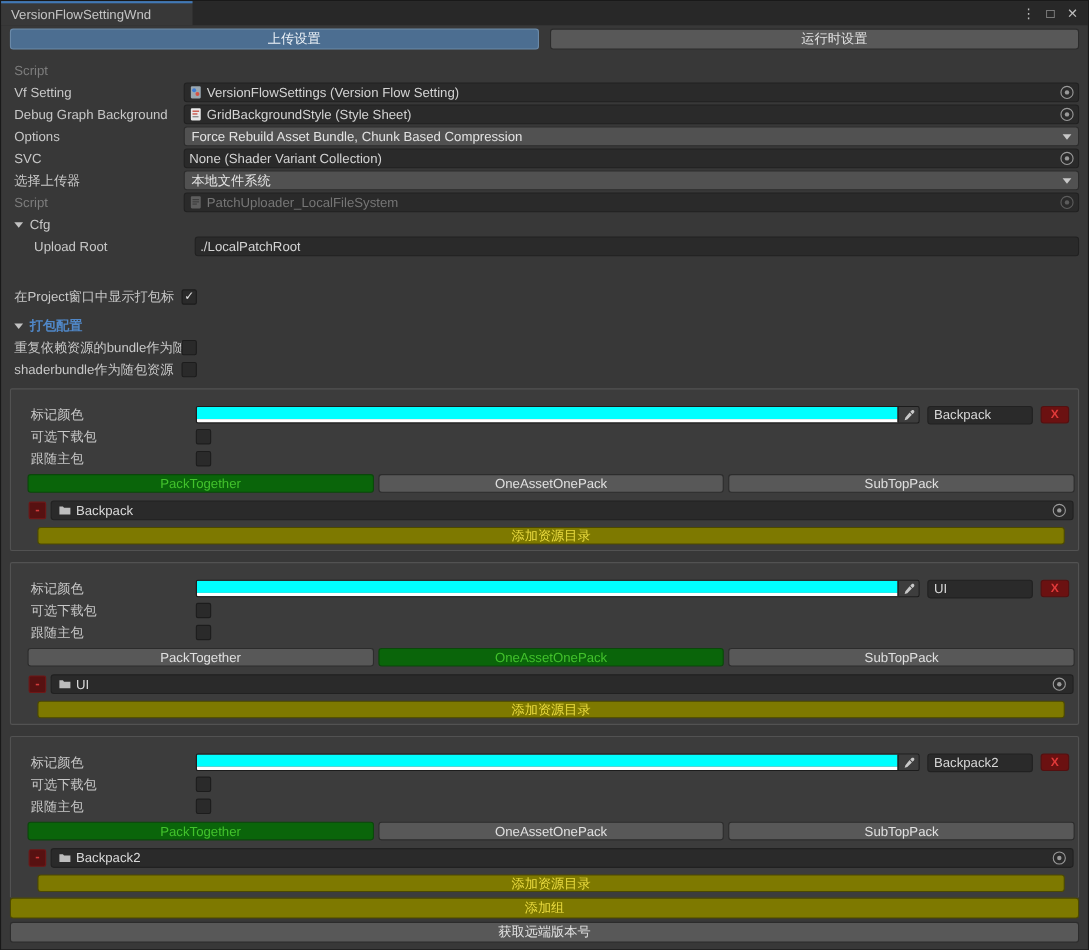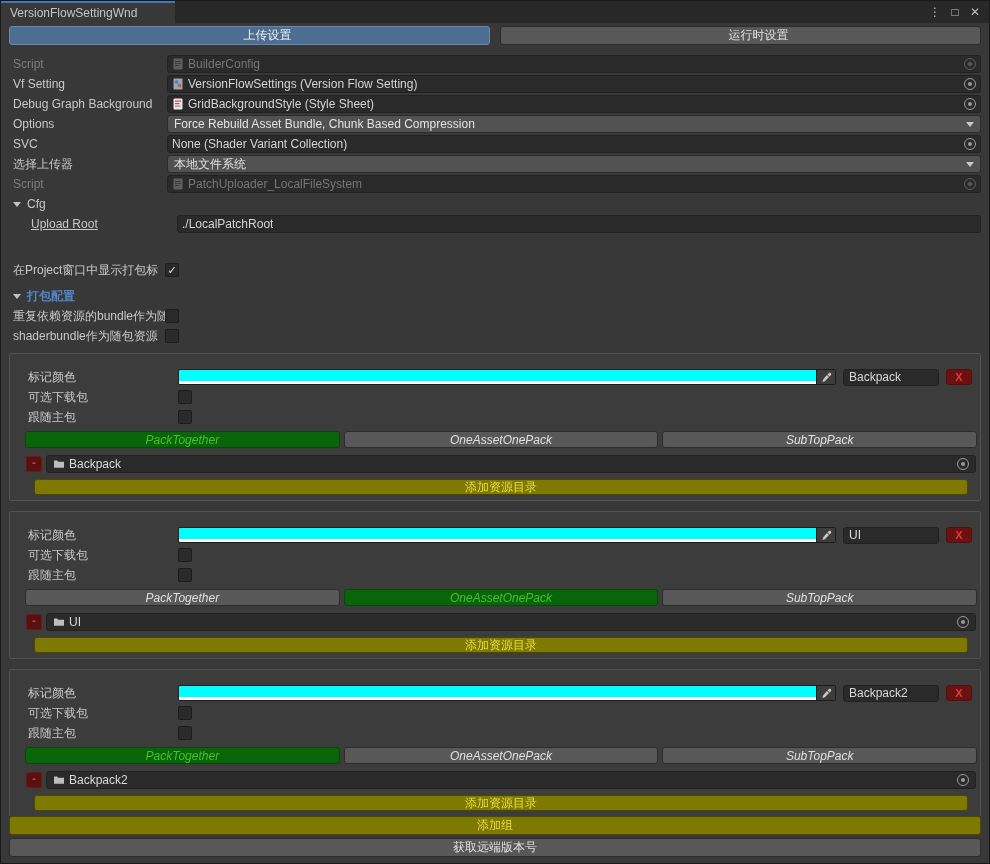--- a/index.html
+++ b/index.html
@@ -21,21 +21,21 @@
   
   .tabrow { display:flex; gap:10px; padding:3px 8px 4px 8px; flex:0 0 auto; }
   .tabbtn { flex:1; height:19px; border-radius:3px; display:flex; align-items:center; justify-content:center; color:#e0e0e0; border:1px solid #2b2b2b; background:#585858;padding-left:36px; }
   .tabbtn.selected { background:#4c6e91; border-color:#71min8fab; border:1px solid #6a89a8; color:#eef3f8; }
 
   
   .content { flex:1; padding:6px 8px 0 8px; overflow:hidden; }
   .row { display:flex; align-items:center; height:18px; margin-bottom:2px; }
   .row .label { width:158px; flex:0 0 auto; padding-left:4px; color:#c8c8c8; white-space:nowrap; overflow:hidden; }
   .row.disabled .label { color:#7d7d7d; }
-  .row.indent .label { width:168px; padding-left:22px;text-decoration:underline; }
+  .row.indent .label { width:168px; padding-left:22px; }
 
   .field { flex:1; height:18px; background:#2a2a2a; border:1px solid #212121; border-radius:3px; display:flex; align-items:center; padding:0 4px; color:#d4d4d4; min-width:0; }
   .field .val { white-space:nowrap; overflow:hidden; }
   .row.disabled .field .val { color:#767676; }
   .dropdown { flex:1; height:18px; background:#515151; border:1px solid #2c2c2c; border-radius:3px; display:flex; align-items:center; padding:0 6px; color:#e3e3e3; }
   .arrow-down { margin-left:auto; width:0; height:0; border-left:4px solid transparent; border-right:4px solid transparent; border-top:5px solid #c8c8c8; flex:0 0 auto; }
 
   .picker { margin-left:auto; width:12px; height:12px; border:1px solid #9a9a9a; border-radius:50%; position:relative; flex:0 0 auto; }
   .picker::after { content:""; position:absolute; left:3px; top:3px; width:4px; height:4px; border-radius:50%; background:#9a9a9a; }
   .picker.dim { opacity:.45; }
@@ -58,21 +58,21 @@
 
   .colorfield { flex:1; height:16px; display:flex; border:1px solid #1c1c1c; border-radius:2px; overflow:hidden; min-width:0; }
   .swatch { flex:1; display:flex; flex-direction:column; }
   .swatch .c { flex:1; }
   .swatch .a { height:3px; background:#ffffff; }
   .eyedrop { width:19px; background:#3d3d3d; border-left:1px solid #1c1c1c; display:flex; align-items:center; justify-content:center; flex:0 0 auto; }
 
   .namefield { width:96px; height:17px; background:#2a2a2a; border:1px solid #212121; border-radius:3px; color:#d8d8d8; display:flex; align-items:center; padding:0 5px; margin-left:7px; flex:0 0 auto; }
   .xbtn { width:26px; height:16px; background:#6b1111; border:1px solid #541010; border-radius:3px; color:#e23a3a; font-weight:bold; font-size:11px; display:flex; align-items:center; justify-content:center; margin-left:7px; margin-right:6px; flex:0 0 auto; }
 
-  .packrow { display:flex; gap:4px; margin:5px 1px 2px 1px;font-style:italic; }
+  .packrow { display:flex; gap:4px; margin:5px 1px 2px 1px; }
   .packbtn { flex:1; height:17px; background:#585858; border:1px solid #2c2c2c; border-radius:3px; color:#e0e0e0; display:flex; align-items:center; justify-content:center; }
   .packbtn.sel { background:#0a650a; border-color:#0b470b; color:#42c22c; }
 
   .listrow { display:flex; align-items:center; gap:4px; margin:7px 2px 6px 2px; }
   .minusbtn { width:16px; height:16px; background:#571111; border:1px solid #6f1616; border-radius:2px; color:#d23b3b; font-weight:bold; font-size:12px; line-height:13px; text-align:center; flex:0 0 auto; }
   .itemfield { flex:1; height:18px; background:#2a2a2a; border:1px solid #212121; border-radius:3px; display:flex; align-items:center; padding:0 6px; color:#dadada; }
 
   .olivebtn { height:16px; background:#7e7900; border:1px solid #4c4900; border-radius:3px; color:#ebdc3f; display:flex; align-items:center; justify-content:center; margin:2px 10px 0 10px;font-family:Liberation Mono, monospace; }
 
   
@@ -98,30 +98,20 @@
 
   <div class="tabrow">
     <div class="tabbtn selected">上传设置</div>
     <div class="tabbtn">运行时设置</div>
   </div>
 
   <div class="content">
 
     <div class="row disabled">
       <div class="label">Script</div>
-      <div class="field">
-        <svg class="mini-icon dim-ic" viewBox="0 0 12 12">
-            <rect x="1.5" y="0.5" width="9" height="11" rx="1" fill="#8a8a8a"></rect>
-            <rect x="3" y="3" width="6" height="1" fill="#4a4a4a"></rect>
-            <rect x="3" y="5" width="6" height="1" fill="#4a4a4a"></rect>
-            <rect x="3" y="7" width="4" height="1" fill="#4a4a4a"></rect>
-          </svg>
-        <span class="val">BuilderConfig</span>
-        <span class="picker dim"></span>
-      </div>
     </div>
 
     <div class="row">
       <div class="label">Vf Setting</div>
       <div class="field">
         <svg class="mini-icon" viewBox="0 0 12 12">
             <rect x="1.5" y="0.5" width="9" height="11" rx="1" fill="#9aa7b0"></rect>
             <circle cx="4.5" cy="4" r="1.8" fill="#3d7dd6"></circle>
             <circle cx="7.5" cy="7.5" r="1.8" fill="#d65143"></circle>
           </svg>

